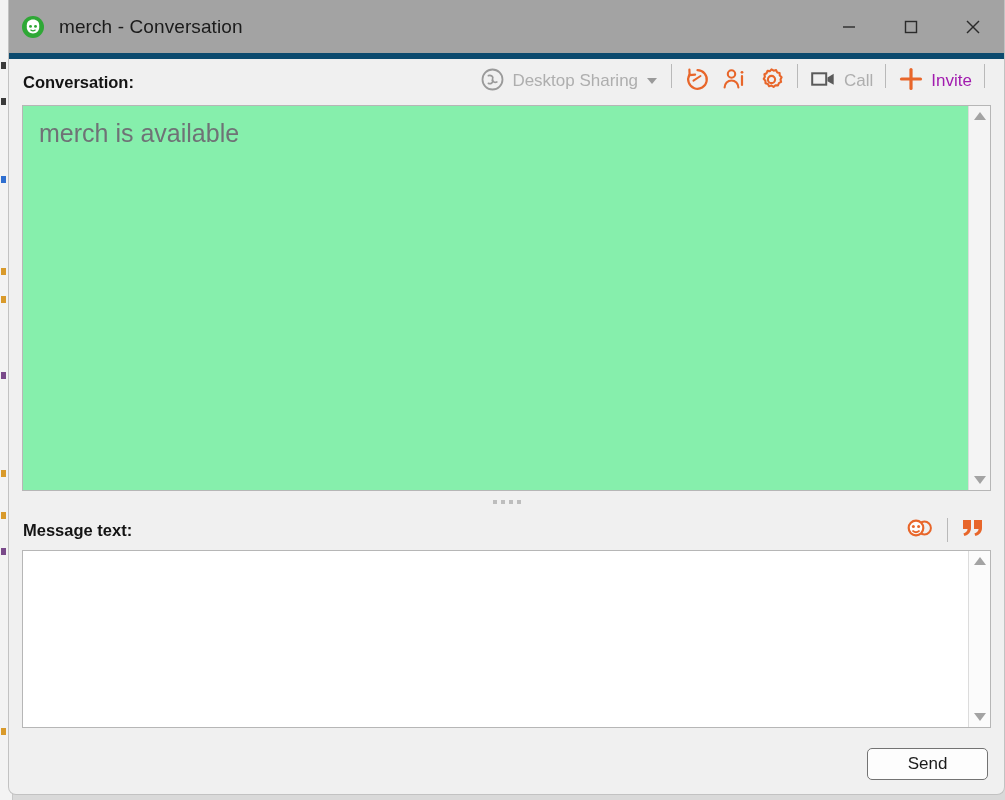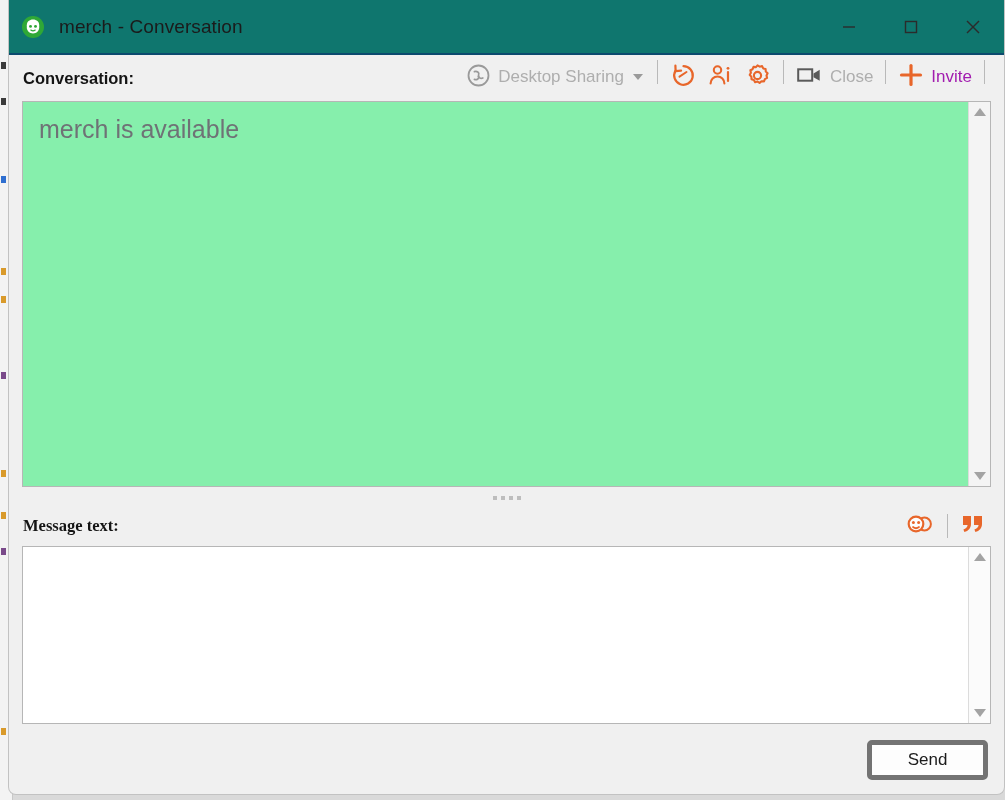--- a/index.html
+++ b/index.html
@@ -37,24 +37,24 @@
     border-top: none;
     border-radius: 0 0 8px 8px;
     box-sizing: border-box;
     overflow: hidden;
   }
 
   
   #titlebar {
     position: relative;
     height: 53px;
-    background: #0f766e;
-    display: flex;
-    align-items: center;
-    border-bottom: 2px solid #0c4a6e;
+    background: #a3a3a3;
+    display: flex;
+    align-items: center;
+    border-bottom: 6px solid #0c4a6e;
   }
   #app-icon {
     margin-left: 12px;
     width: 24px; height: 24px;
     flex: none;
   }
   #title-text {
     margin-left: 14px;
     font-size: 19px;
     color: #1b1b1b;
@@ -186,21 +186,20 @@
     width: 4px; height: 4px;
     background: #bdbdbd;
   }
 
   
   #msg-head {
     height: 34px;
     display: flex;
     align-items: center;
     padding: 0 13px 0 14px;
-    font-family: Liberation Serif, serif;
   }
   #msg-label {
     font-size: 16.5px;
     font-weight: bold;
     color: #141414;
   }
   #msg-tools {
     margin-left: auto;
     display: flex;
     align-items: center;
@@ -230,23 +229,23 @@
   #footer {
     height: 72px;
     display: flex;
     align-items: center;
     justify-content: flex-end;
     padding-right: 16px;
     gap: 18px;
   }
   .fbtn {
     width: 121px;
-    height: 40px;
+    height: 32px;
     background: #fdfdfd;
-    border: 5px solid #737373;
+    border: 1px solid #737373;
     border-radius: 5px;
     font-family: "Liberation Sans", sans-serif;
     font-size: 17px;
     color: #1b1b1b;
     cursor: default;
   }
 </style>
 </head>
 <body>
 
@@ -350,21 +349,21 @@
 
       <div class="sep"></div>
 
       <div class="tool disabled">
         <span>
           <svg width="27" height="22" viewBox="0 0 27 22">
             <rect x="2.2" y="5.3" width="14" height="11.4" fill="none" stroke="#5a5a5a" stroke-width="2"></rect>
             <path d="M17.5 9.4l6.2-3.6v11l-6.2-3.6z" fill="#5a5a5a"></path>
           </svg>
         </span>
-        <span class="tlabel">Close</span>
+        <span class="tlabel">Call</span>
       </div>
 
       <div class="sep"></div>
 
       <div class="tool enabled">
         <span>
           <svg width="26" height="26" viewBox="0 0 26 26">
             <line x1="13" y1="3.5" x2="13" y2="22.5" stroke="#e8662a" stroke-width="3.2" stroke-linecap="round"></line>
             <line x1="3.5" y1="13" x2="22.5" y2="13" stroke="#e8662a" stroke-width="3.2" stroke-linecap="round"></line>
           </svg>

